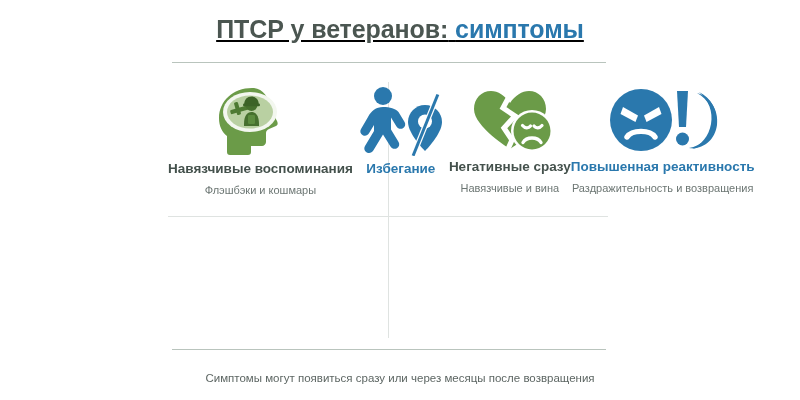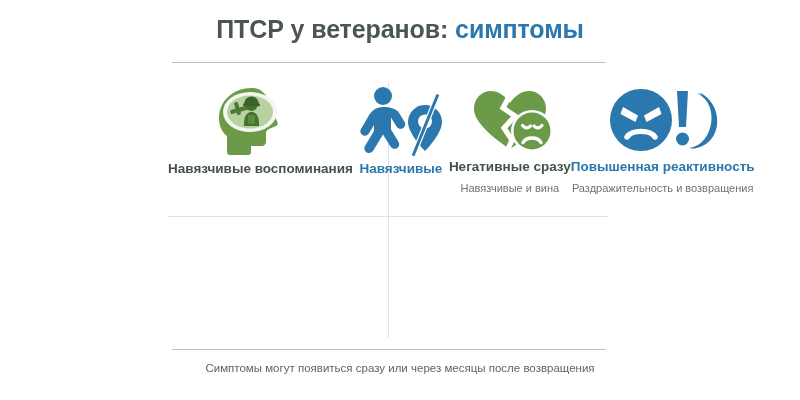--- a/index.html
+++ b/index.html
@@ -23,20 +23,21 @@
     box-sizing: border-box;
   }
 
   
   .title-area {
     position: absolute;
     left: 0;
     top: 16px;
     width: 800px;
     text-align: center;
+    text-decoration: underline;
   }
   .title {
     font-size: 25px;
     font-weight: bold;
     letter-spacing: -0.1px;
     line-height: 1.1;
     white-space: nowrap;
   }
   .title .t-dark { color: #4b5651; }
   .title .t-accent { color: #2a78ad; }
@@ -119,21 +120,21 @@
   .title-green { color: #44514c; }
   .title-blue  { color: #2a78ad; }
 
   
   .row-2 .cell-icon { height: 72px; }
 
   
   .footer {
     position: absolute;
     left: 0;
-    top: 362px;
+    top: 372px;
     width: 800px;
     text-align: center;
     font-size: 11.5px;
     color: #5d6663;
     white-space: nowrap;
   }
 
   svg { display: block; }
 </style>
 </head>
@@ -174,41 +175,42 @@
 
           <circle cx="37.5" cy="19" r="6" fill="#46702e"></circle>
 
           <path fill="#3c6327" d="M30.2 18.2 C30.2 13.6 33.4 10.6 37.5 10.6 C41.6 10.6 44.8 13.6 44.8 18.2 Z"></path>
           <rect x="29" y="17.6" width="17" height="2.6" rx="1.3" fill="#3c6327"></rect>
 
           <rect x="34" y="29" width="7" height="9" rx="1.2" fill="#5c8c3f"></rect>
         </svg>
       </div>
       <div class="cell-title title-green">Навязчивые воспоминания</div>
+      <div class="cell-sub">Флэшбэки и кошмары</div>
     </div>
 
     <div class="cell">
       <div class="cell-icon">
         <svg width="96" height="70" viewBox="0 0 96 70" aria-hidden="true">
 
           <g fill="#2a78ad">
             <circle cx="30" cy="10" r="9"></circle>
             <path d="M30 21 C23 21 18 25 15 31 L8 43 C6.6 45.3 7.4 48 9.8 49.2 C12.1 50.4 14.7 49.5 16 47.3 L21 39 L21 45 L12 60 C10.6 62.4 11.5 65.2 13.9 66.4 C16.3 67.6 19 66.7 20.3 64.4 L30 48.5 L37.5 60.5 C38.9 62.8 41.7 63.5 44 62.2 C46.2 60.9 46.9 58.1 45.6 55.9 L38 43.5 L38 31.5 L43.5 40.5 C44.9 42.8 47.7 43.5 50 42.2 C52.2 40.9 52.9 38.1 51.6 35.9 L45.5 26 C42.5 22.8 37 21 30 21 Z"></path>
           </g>
 
           <path fill="#2a78ad" d="M72 19 C62.6 19 55 26.6 55 36 C55 48 72 65 72 65 C72 65 89 48 89 36 C89 26.6 81.4 19 72 19 Z"></path>
           <circle cx="72" cy="35.5" r="7" fill="#ffffff"></circle>
 
           <g transform="rotate(22 72 40)">
             <rect x="69.4" y="6" width="5.4" height="66" fill="#ffffff"></rect>
             <rect x="70.6" y="6" width="3" height="66" fill="#2a78ad"></rect>
           </g>
         </svg>
       </div>
-      <div class="cell-title title-blue">Навязчивые</div>
+      <div class="cell-title title-blue">Избегание</div>
     </div>
 
     <div class="cell row-2">
       <div class="cell-icon">
         <svg width="100" height="66" viewBox="0 0 100 66" aria-hidden="true">
 
           <path fill="#6b9b48" d="M50 62 C50 62 14 40 14 22 C14 11.5 21.5 4 31 4 C38 4 45 8.5 50 16 C55 8.5 62 4 69 4 C78.5 4 86 11.5 86 22 C86 40 50 62 50 62 Z"></path>
 
           <path fill="none" stroke="#ffffff" stroke-width="5.2" stroke-linejoin="miter" d="M51 6 L43 21 L55 29 L44 41 L52 53 L48 62"></path>
 

